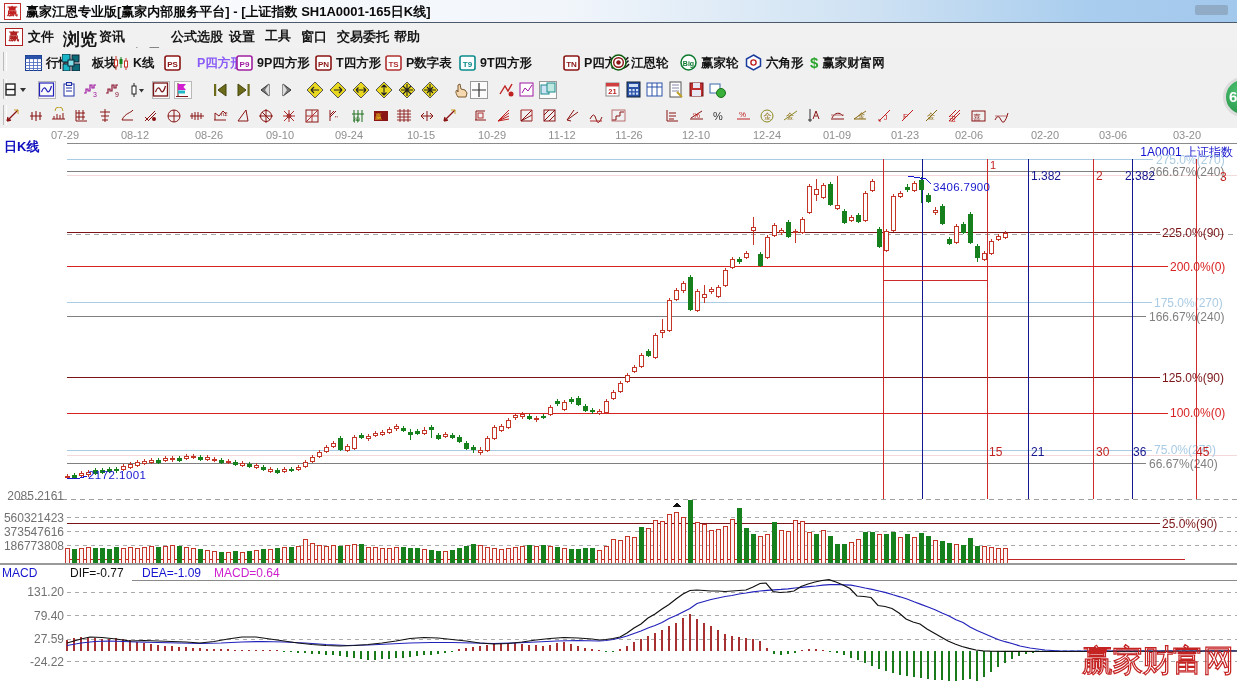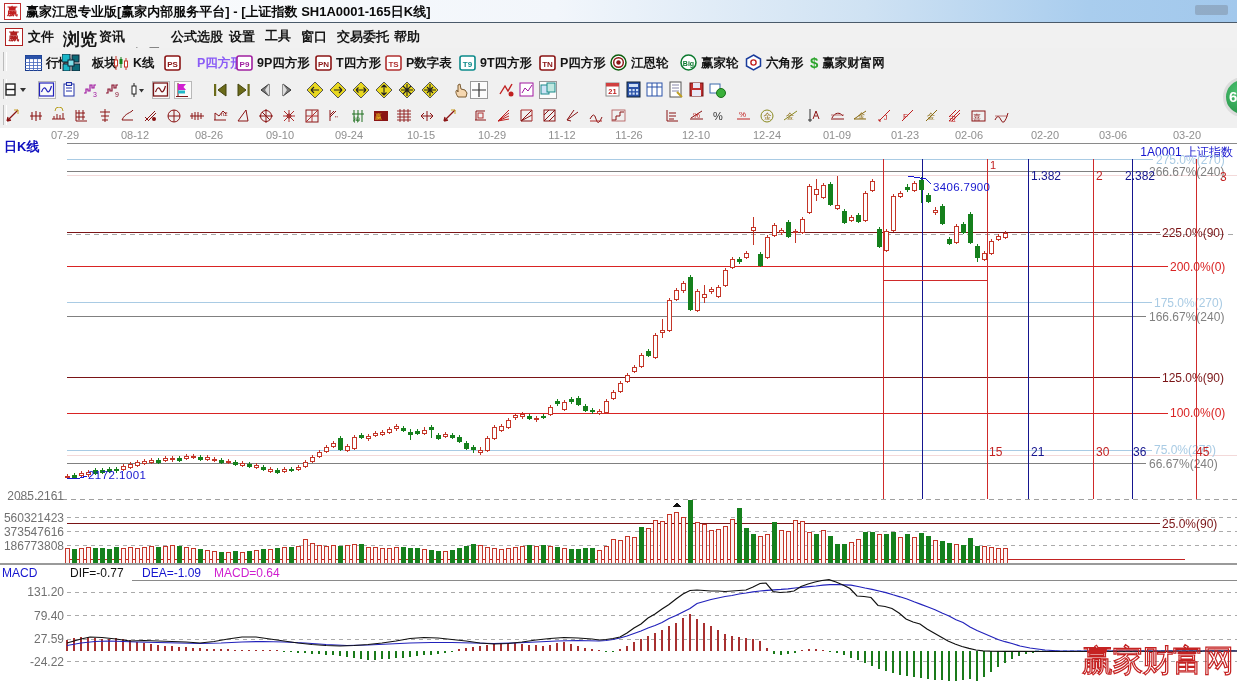--- a/index.html
+++ b/index.html
@@ -64,21 +64,21 @@
         <text x="8.5" y="11.5" font-size="8" font-weight="bold" fill="#8a1414" text-anchor="middle" font-family="Liberation Sans,sans-serif">PN</text>
       </svg><span style="margin-left:4px;vertical-align:middle">T四方形</span></span>
     <span style="position:absolute;left:385px;top:5px;height:18px;line-height:18px;white-space:nowrap;font-size:12.5px;font-weight:bold;color:#151515"><svg width="17" height="16" viewBox="0 0 17 16" style="vertical-align:middle">
         <rect x="1" y="1" width="15" height="14" rx="2" fill="#fff" stroke="#b03030" stroke-width="1.6"></rect>
         <text x="8.5" y="11.5" font-size="8" font-weight="bold" fill="#b03030" text-anchor="middle" font-family="Liberation Sans,sans-serif">TS</text>
       </svg><span style="margin-left:4px;vertical-align:middle">P数字表</span></span>
     <span style="position:absolute;left:459px;top:5px;height:18px;line-height:18px;white-space:nowrap;font-size:12.5px;font-weight:bold;color:#151515"><svg width="17" height="16" viewBox="0 0 17 16" style="vertical-align:middle">
         <rect x="1" y="1" width="15" height="14" rx="2" fill="#fff" stroke="#0c8a8a" stroke-width="1.6"></rect>
         <text x="8.5" y="11.5" font-size="8" font-weight="bold" fill="#0c8a8a" text-anchor="middle" font-family="Liberation Sans,sans-serif">T9</text>
       </svg><span style="margin-left:4px;vertical-align:middle">9T四方形</span></span>
-    <span style="position:absolute;left:539px;top:5px;height:18px;line-height:18px;white-space:nowrap;font-size:12.5px;font-weight:bold;color:#151515"><svg width="17" height="16" viewBox="0 0 17 16" style="vertical-align:middle">
+    <span style="position:absolute;left:563px;top:5px;height:18px;line-height:18px;white-space:nowrap;font-size:12.5px;font-weight:bold;color:#151515"><svg width="17" height="16" viewBox="0 0 17 16" style="vertical-align:middle">
         <rect x="1" y="1" width="15" height="14" rx="2" fill="#fff" stroke="#8a1414" stroke-width="1.6"></rect>
         <text x="8.5" y="11.5" font-size="8" font-weight="bold" fill="#8a1414" text-anchor="middle" font-family="Liberation Sans,sans-serif">TN</text>
       </svg><span style="margin-left:4px;vertical-align:middle">P四方形</span></span>
     <span style="position:absolute;left:610px;top:5px;height:18px;line-height:18px;white-space:nowrap;font-size:12.5px;font-weight:bold;color:#151515"><svg width="17" height="17" viewBox="0 0 17 17" style="vertical-align:middle">
         <circle cx="8.5" cy="8.5" r="7.5" fill="#fff" stroke="#0d5c0d" stroke-width="1.5"></circle>
         <circle cx="8.5" cy="8.5" r="4.8" fill="none" stroke="#8a1414" stroke-width="1.4"></circle>
         <circle cx="8.5" cy="8.5" r="2.2" fill="#8a1414"></circle>
       </svg><span style="margin-left:4px;vertical-align:middle">江恩轮</span></span>
     <span style="position:absolute;left:680px;top:5px;height:18px;line-height:18px;white-space:nowrap;font-size:12.5px;font-weight:bold;color:#151515"><svg width="17" height="17" viewBox="0 0 17 17" style="vertical-align:middle">
         <circle cx="8.5" cy="8.5" r="7.5" fill="#fff" stroke="#0d7a30" stroke-width="1.5"></circle>

